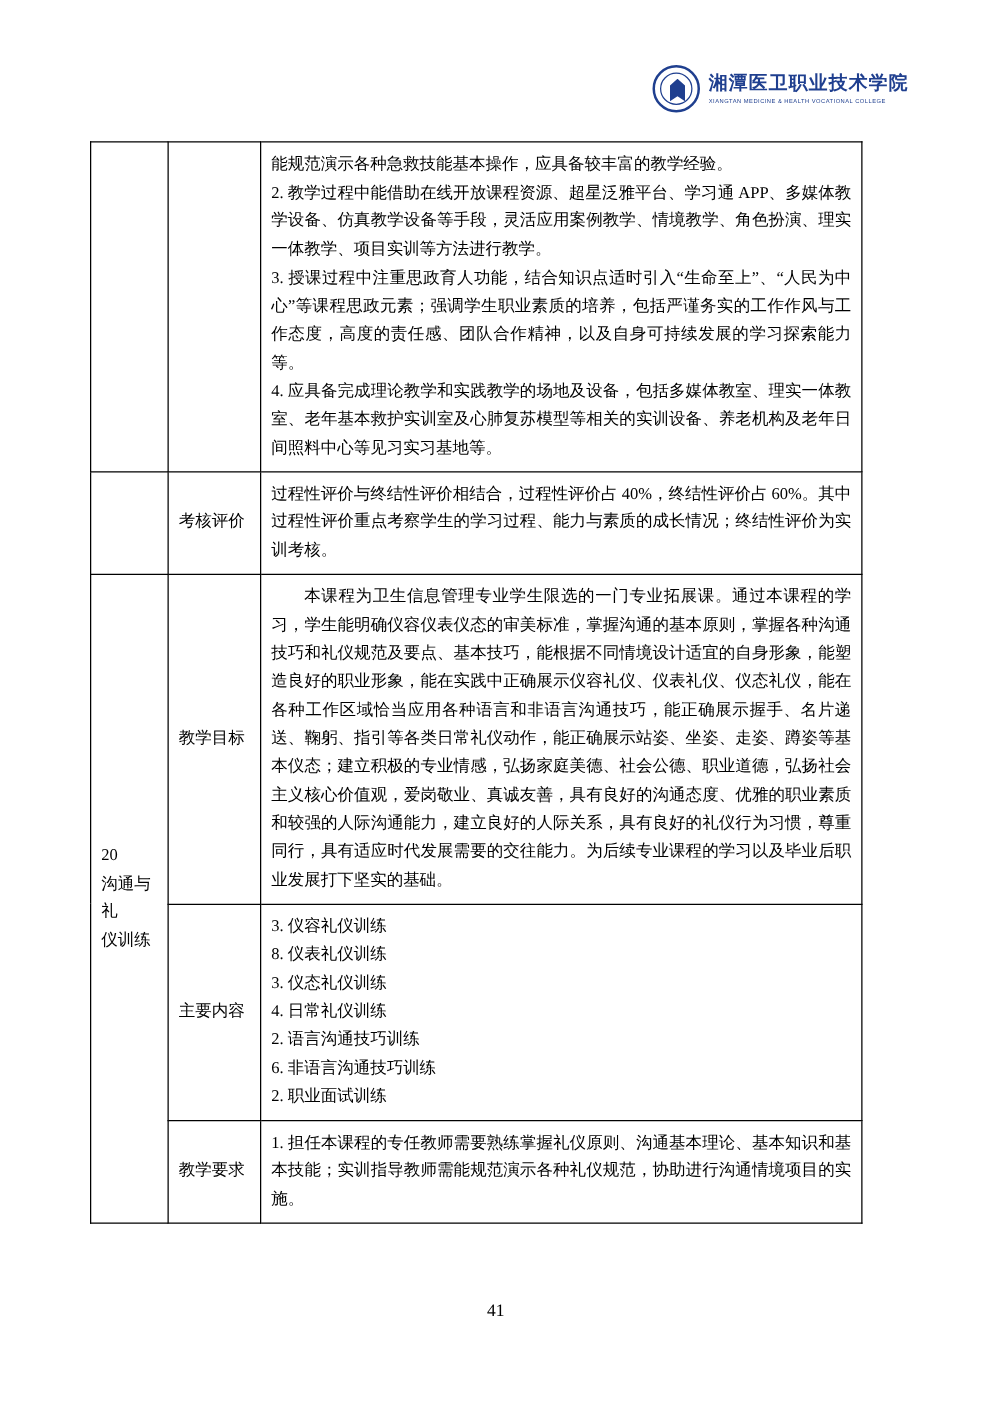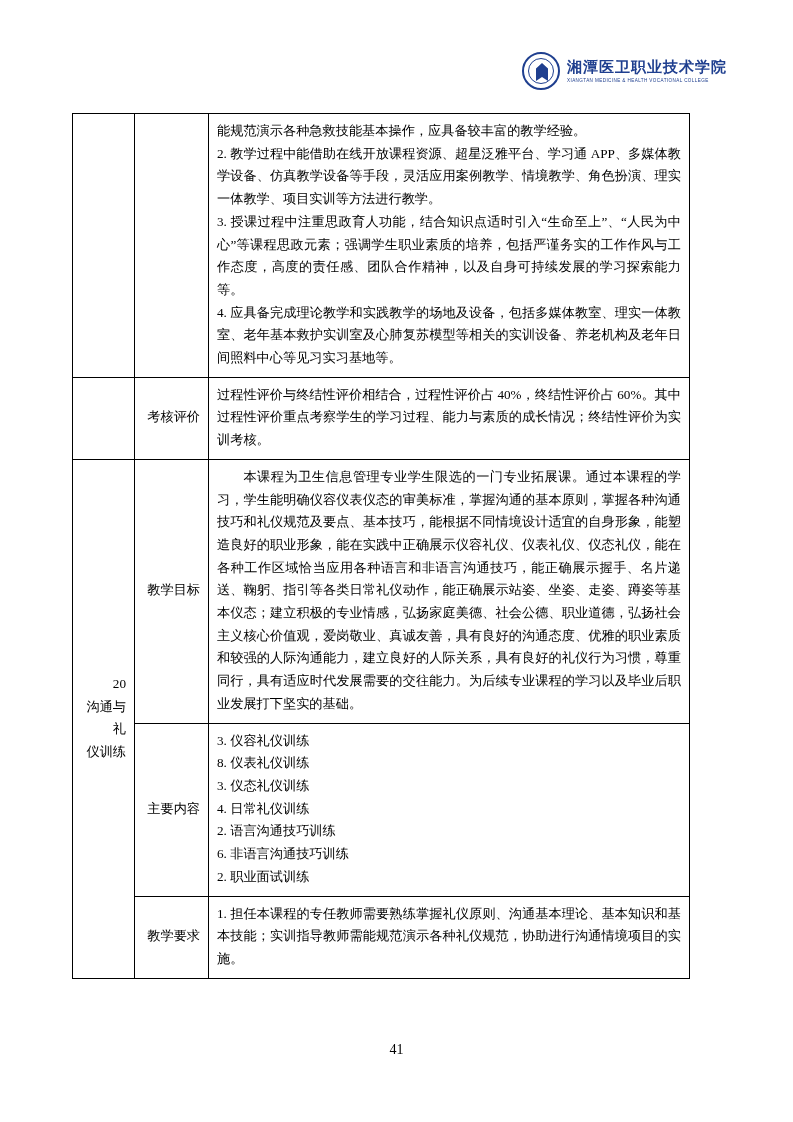--- a/index.html
+++ b/index.html
@@ -91,27 +91,27 @@
   }
   table.doc-table td {
     border: 1px solid #000000;
     vertical-align: middle;
     padding: 6px 8px 7px 8px;
     font-size: 13.2px;
     line-height: 1.72;
   }
   td.col-num {
     width: 62px;
-    text-align: right;
+    text-align: left;
     vertical-align: middle;
     font-family: Liberation Serif, serif;
   }
   td.col-label {
     width: 74px;
-    text-align: right;
+    text-align: left;
     vertical-align: middle;
   }
   td.col-body {
     text-align: justify;
     text-justify: inter-ideograph;
   }
   td.col-body p {
     margin: 0;
     text-indent: 0;
   }

